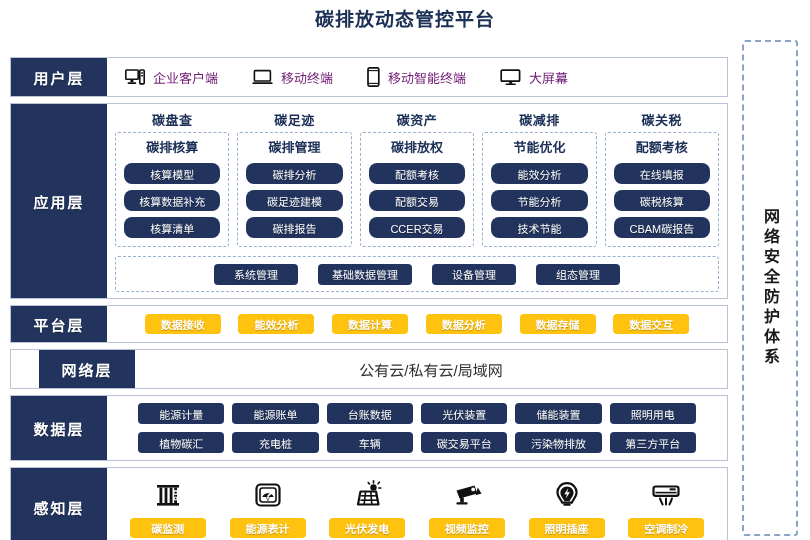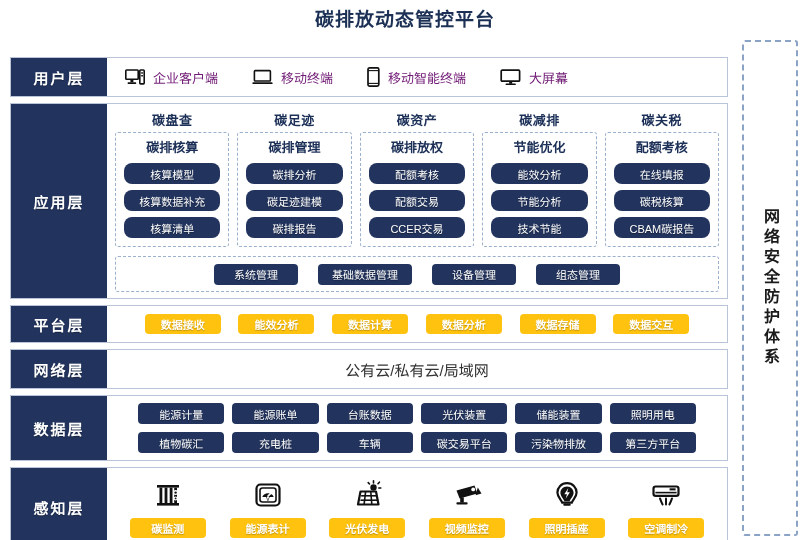--- a/index.html
+++ b/index.html
@@ -179,21 +179,21 @@
     font-size: 11px;
     font-weight: bold;
     display: flex;
     align-items: center;
     justify-content: center;
     text-shadow: 0 1px 1px rgba(0,0,0,.25);
     white-space: nowrap;
   }
 
   
-  .row-network { height: 40px; }
+  .row-network { height: 40px; padding-left: 28px; }
   .network-text {
     height: 100%;
     display: flex;
     align-items: center;
     justify-content: center;
     font-size: 15px;
     color: #333333;
   }
 
   

